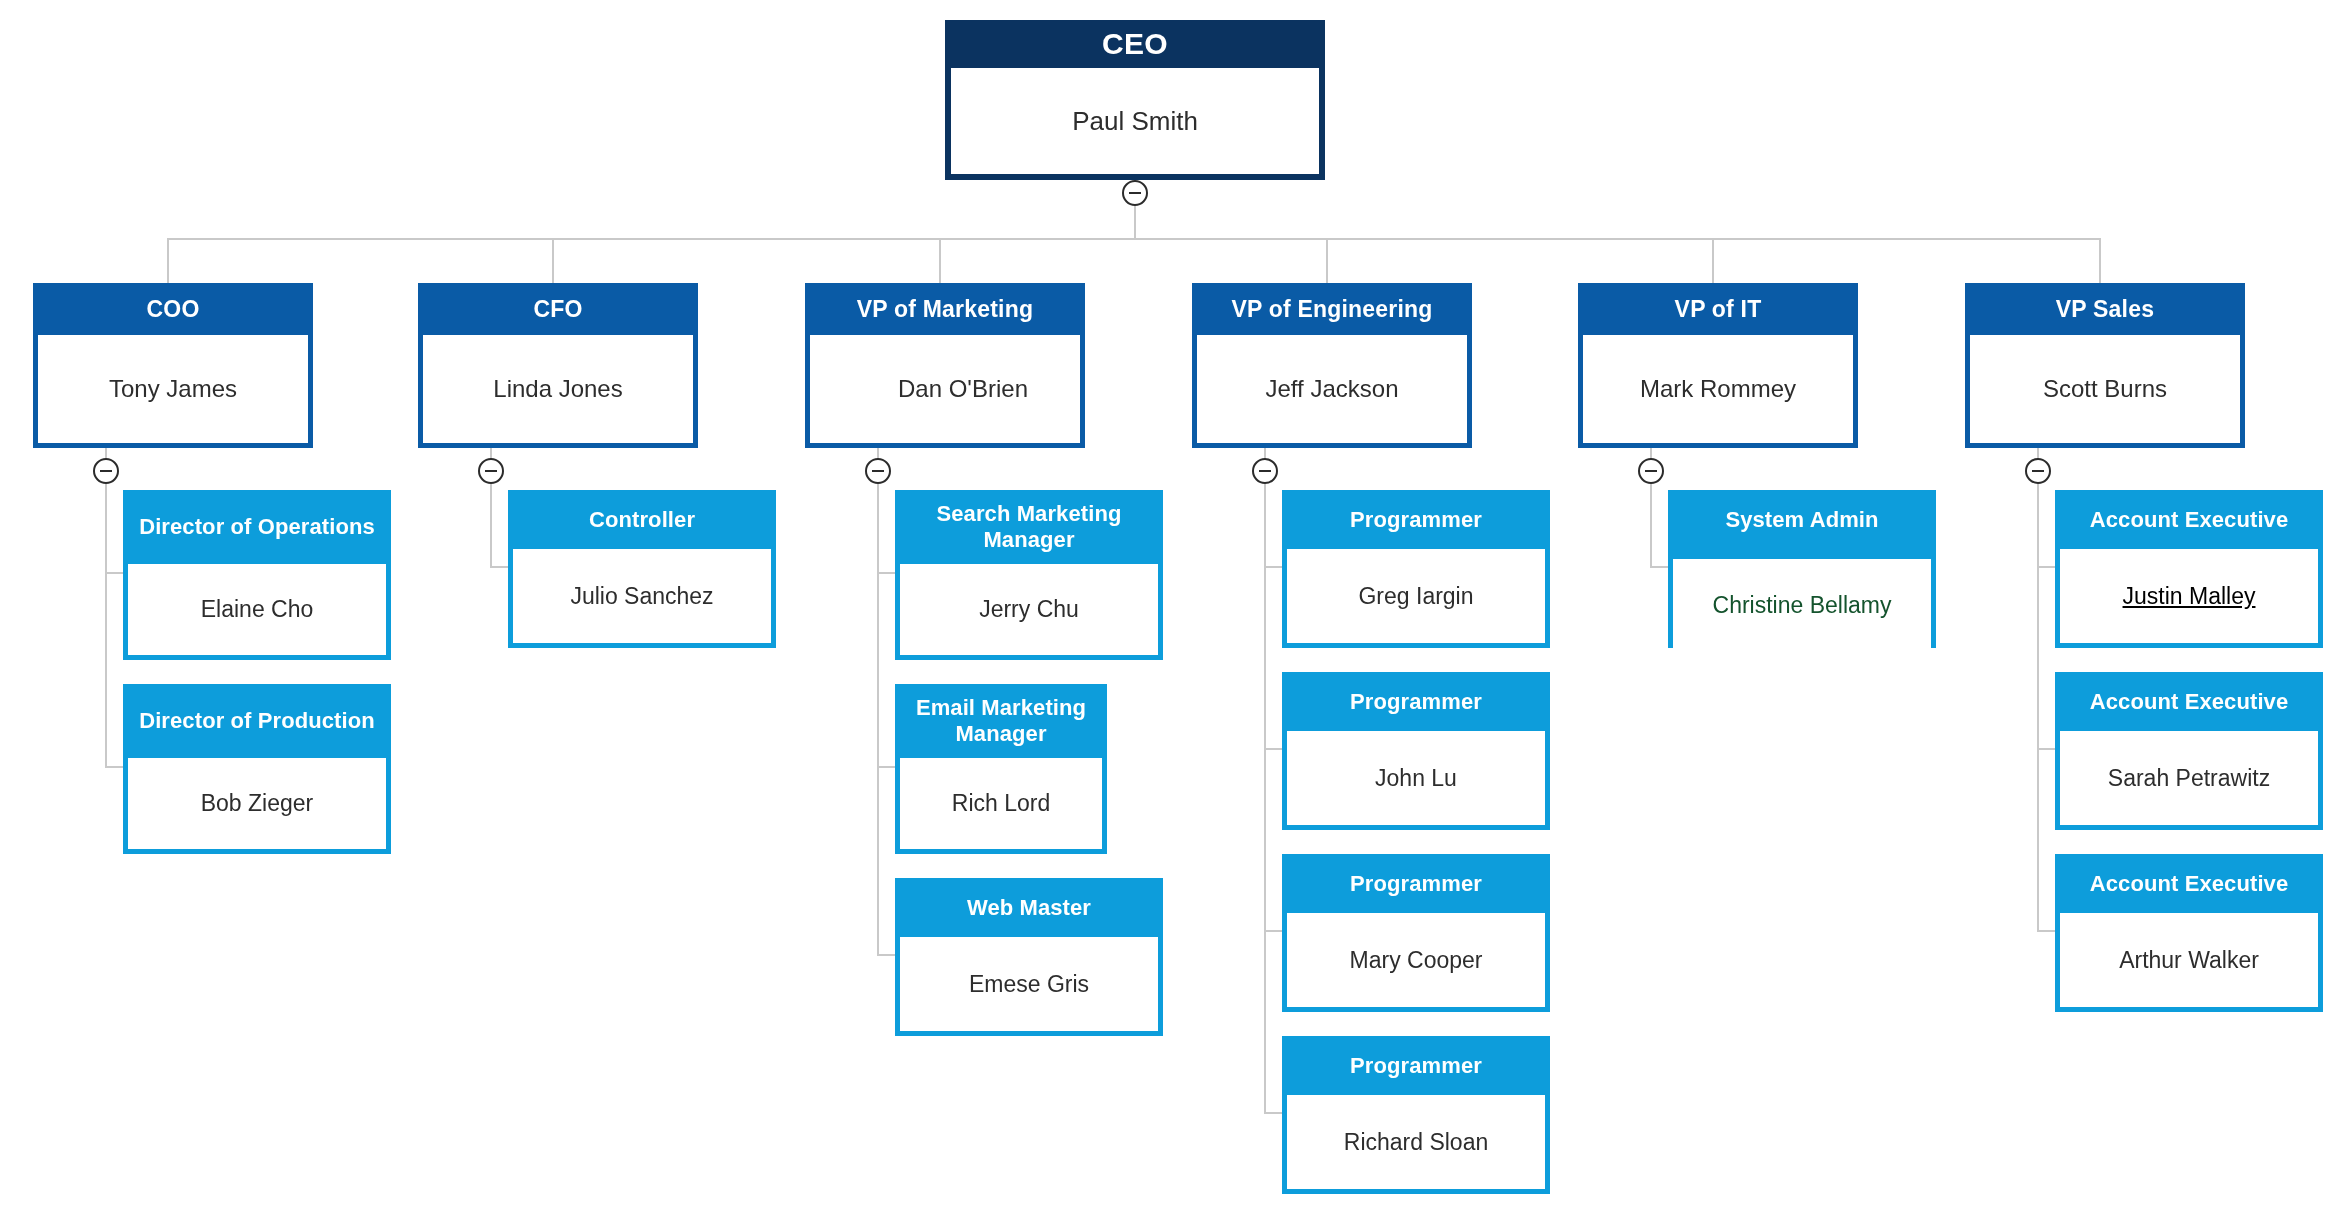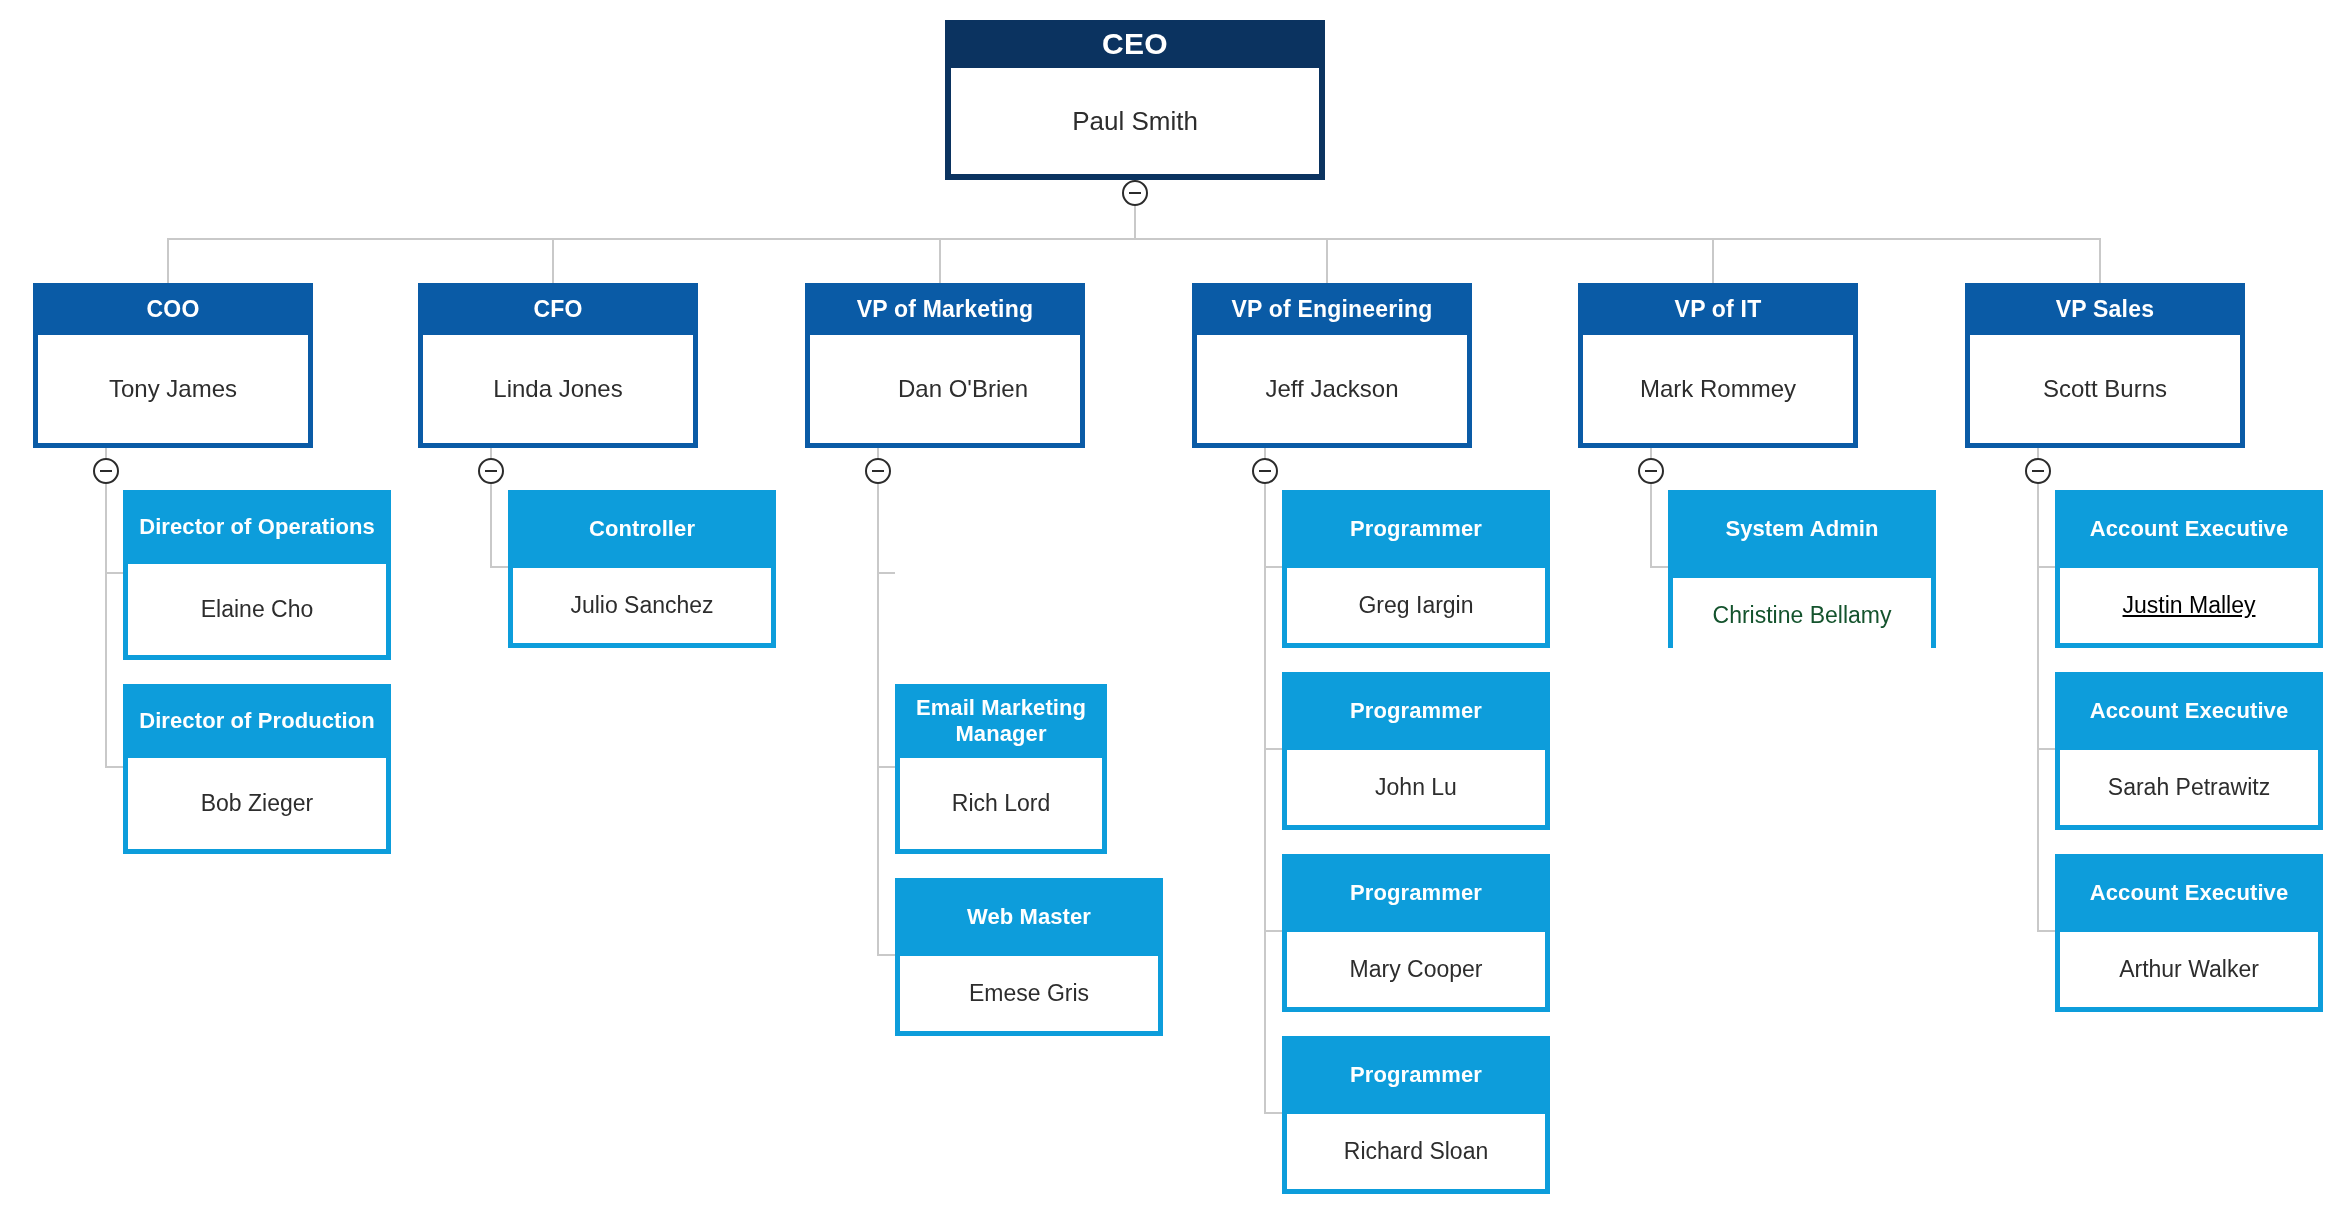--- a/index.html
+++ b/index.html
@@ -40,21 +40,21 @@
 
   
   .lv2{background:#0a5ba6;padding:0 0 5px 0;}
   .lv2 .title{height:52px;font-size:23px;letter-spacing:.2px;}
   .lv2 .nameslot{padding:0 5px;}
   .lv2 .name{font-size:24px;}
 
   
   .lv3{background:#0d9ddb;padding:0 0 5px 0;}
   .lv3 .title{font-size:22px;line-height:1.16;padding:0 8px;letter-spacing:.1px;}
-  .lv3 .title.one{height:78px;}
+  .lv3 .title.one{height:59px;}
   .lv3 .title.two{height:74px;}
   .lv3 .nameslot{padding:0 5px;}
   .lv3 .name{font-size:23px;}
 </style>
 </head>
 <body>
 
 <div id="chart">
     <div class="node lv1" style="left: 945px; top: 20px; width: 380px; height: 160px; background: rgb(11, 51, 96);">
       <div class="title">CEO</div>
@@ -116,20 +116,26 @@
     <div class="node lv2" style="left: 805px; top: 283px; width: 280px; height: 165px; background: rgb(10, 91, 166); justify-content: flex-end;">
       <div class="title">VP of Marketing</div>
       <div class="nameslot">
         <div class="name" style="color: rgb(45, 45, 45); background: rgb(255, 255, 255); padding-left: 36px;">Dan O'Brien</div>
       </div>
     </div>
     <div class="conn v" style="left: 877px; top: 448px; width: 2px; height: 12px; background: rgb(201, 201, 201);"></div>
     <div class="toggle" style="left: 865px; top: 458px; border-color: rgb(43, 43, 43);">
       <span class="bar" style="background: rgb(43, 43, 43);"></span>
     </div>
+    <div class="node lv3" style="left: 895px; top: 490px; width: 268px; height: 170px; background: rgb(13, 157, 219);">
+      <div class="title two">Search Marketing Manager</div>
+      <div class="nameslot">
+        <div class="name" style="color: rgb(45, 45, 45); background: rgb(255, 255, 255);">Jerry Chu</div>
+      </div>
+    </div>
     <div class="conn h" style="left: 878px; top: 572px; width: 17px; height: 2px; background: rgb(201, 201, 201);"></div>
     <div class="node lv3" style="left: 895px; top: 684px; width: 212px; height: 170px; background: rgb(13, 157, 219);">
       <div class="title two">Email Marketing Manager</div>
       <div class="nameslot">
         <div class="name" style="color: rgb(45, 45, 45); background: rgb(255, 255, 255);">Rich Lord</div>
       </div>
     </div>
     <div class="conn h" style="left: 878px; top: 766px; width: 17px; height: 2px; background: rgb(201, 201, 201);"></div>
     <div class="node lv3" style="left: 895px; top: 878px; width: 268px; height: 158px; background: rgb(13, 157, 219);">
       <div class="title one">Web Master</div>

